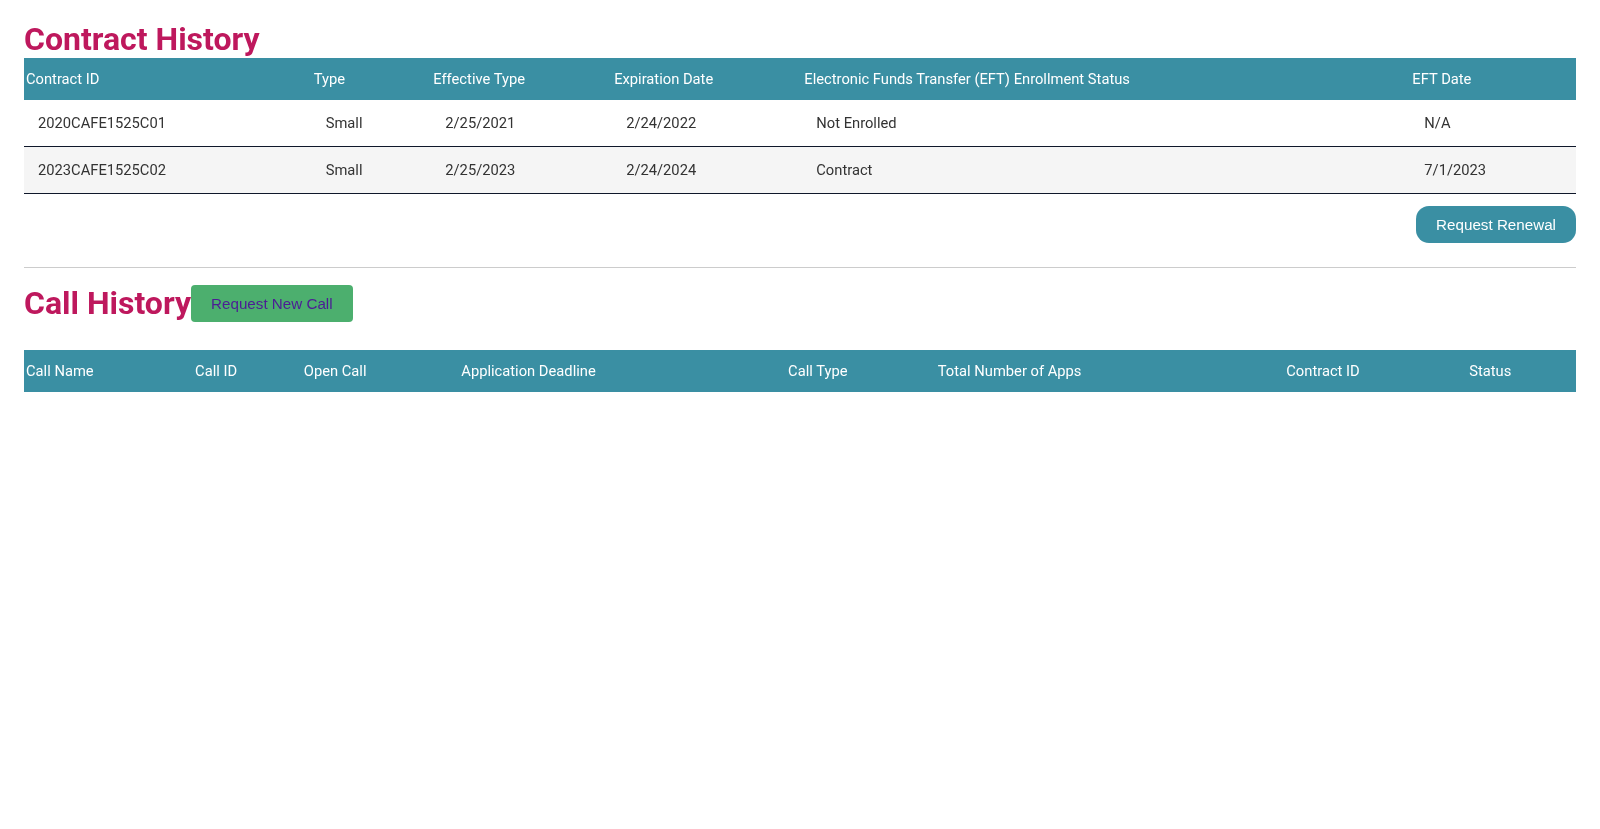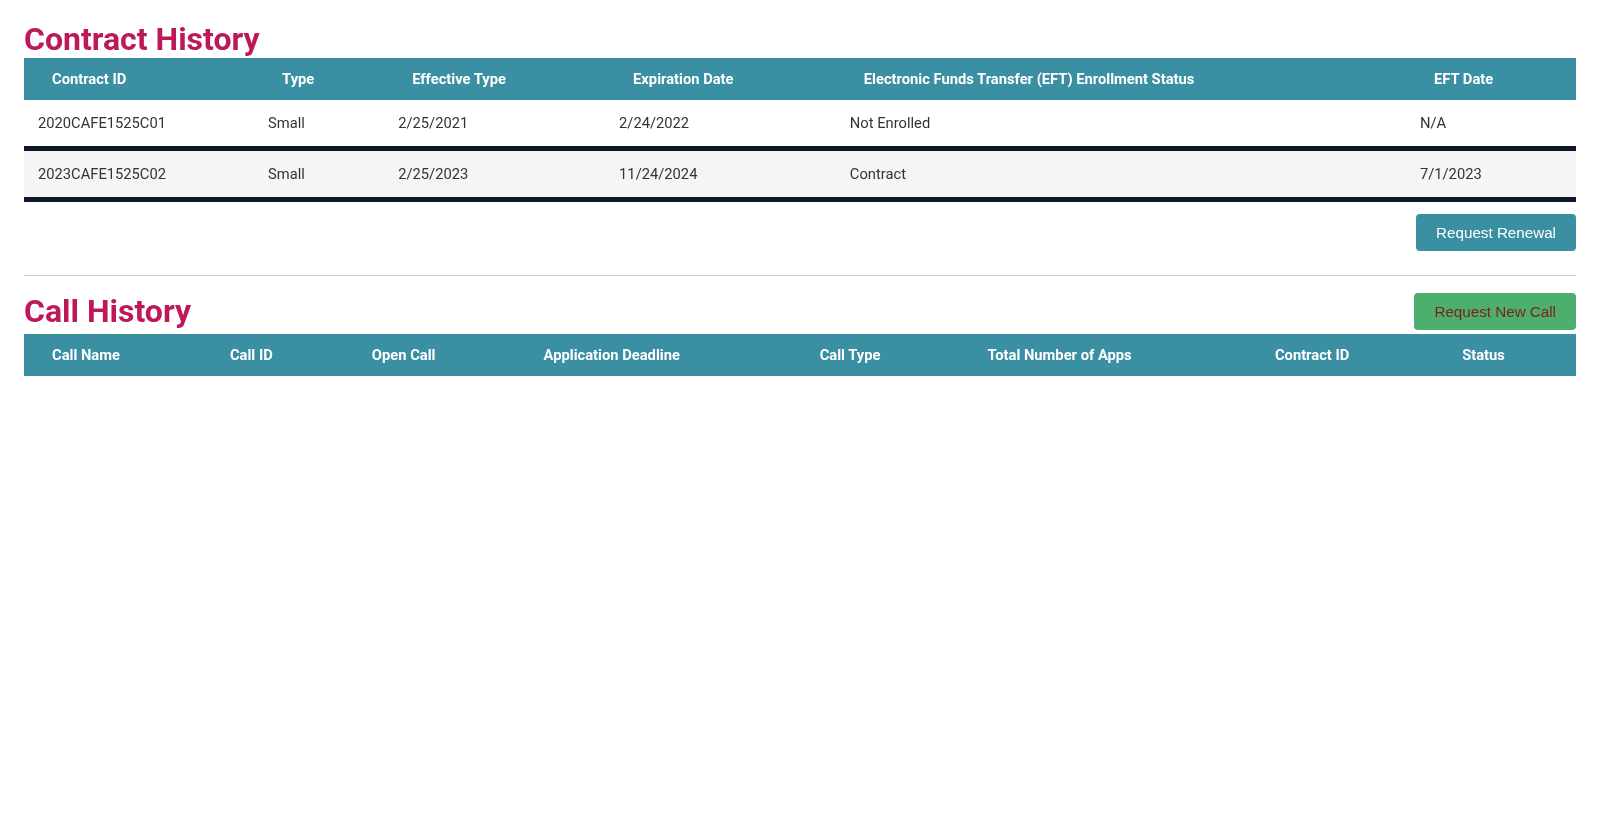--- a/index.html
+++ b/index.html
@@ -4,67 +4,67 @@
   <style>
     * { box-sizing: border-box; margin: 0; padding: 0; }
     body {
       font-family: -apple-system, BlinkMacSystemFont, 'Segoe UI', Roboto, sans-serif;
       background: #fff;
       color: #333;
       padding: 20px 24px;
     }
     .section-header {
       display: flex;
-      justify-content: space-between;
+      justify-content: flex-start;
       align-items: center;
-      margin-bottom: 4px;
+      margin-bottom: 28px;
     }
     h1 {
       font-size: 2rem;
       font-weight: 700;
       color: #be185d;
     }
     .btn-teal {
       background-color: #3a8fa3;
       color: #fff;
       border: none;
       padding: 10px 20px;
       font-size: 0.95rem;
-      border-radius: 4px;
+      border-radius: 13px;
       cursor: pointer;
       white-space: nowrap;
     }
     .btn-green {
       background-color: #4caf6e;
-      color: #7f1d1d;
+      color: #4c1d95;
       border: none;
       padding: 10px 20px;
       font-size: 0.95rem;
       border-radius: 4px;
       cursor: pointer;
       white-space: nowrap;
     }
     table {
       width: 100%;
       border-collapse: collapse;
       margin-bottom: 8px;
     }
     thead tr {
       background-color: #3a8fa3;
       color: #fff;
     }
     thead th {
-      padding: 12px 28px;
+      padding: 12px 2px;
       text-align: left;
-      font-weight: 700;
+      font-weight: 400;
       font-size: 0.92rem;
       margin-top: 41px;
     }
     tbody tr {
-      border-bottom: 5px solid #0f172a;
+      border-bottom: 1px solid #0f172a;
     }
     tbody tr:nth-child(even) {
       background-color: #f5f5f5;
     }
     tbody tr:nth-child(odd) {
       background-color: #fff;
     }
     tbody td {
       padding: 14px 14px;
       font-size: 0.92rem;
@@ -105,21 +105,21 @@
       <td>Small</td>
       <td>2/25/2021</td>
       <td>2/24/2022</td>
       <td>Not Enrolled</td>
       <td>N/A</td>
     </tr>
         <tr>
       <td>2023CAFE1525C02</td>
       <td>Small</td>
       <td>2/25/2023</td>
-      <td>11/24/2024</td>
+      <td>2/24/2024</td>
       <td>Contract</td>
       <td>7/1/2023</td>
     </tr>
       </tbody>
   </table>
 
   <div class="renewal-row">
     <button class="btn-teal">Request Renewal</button>
   </div>
 </div>

